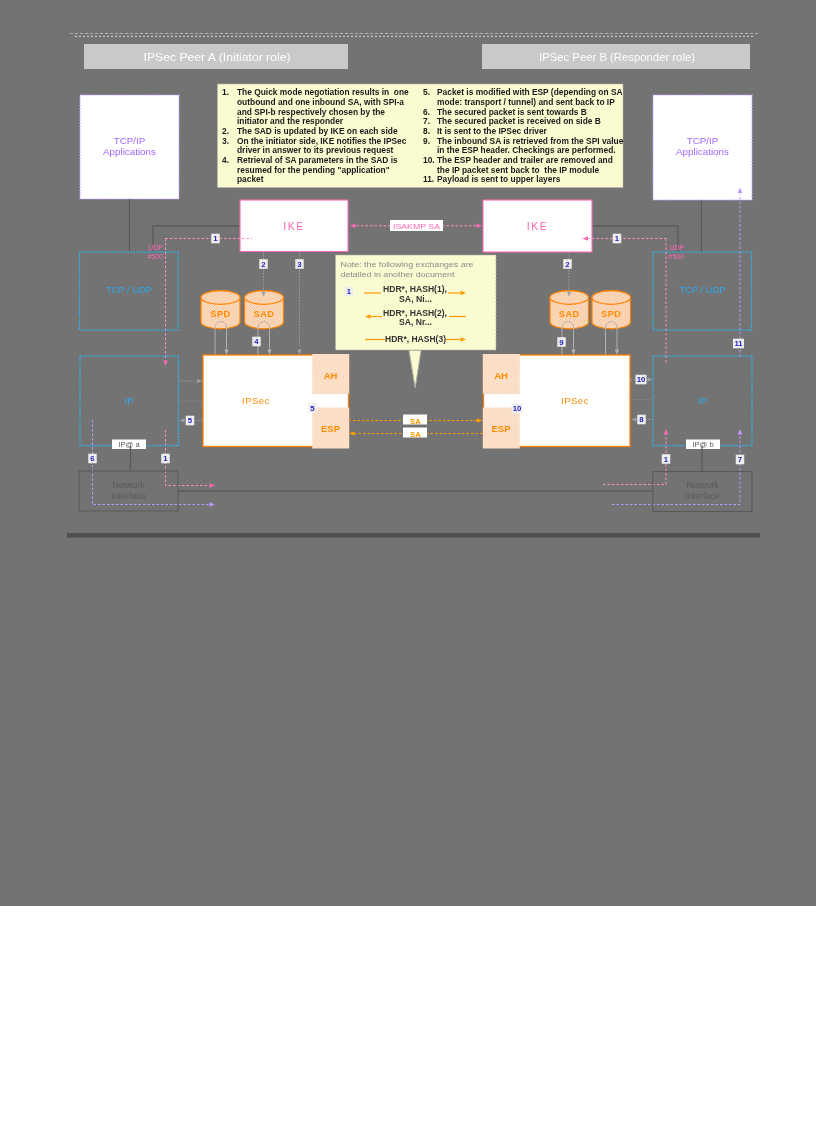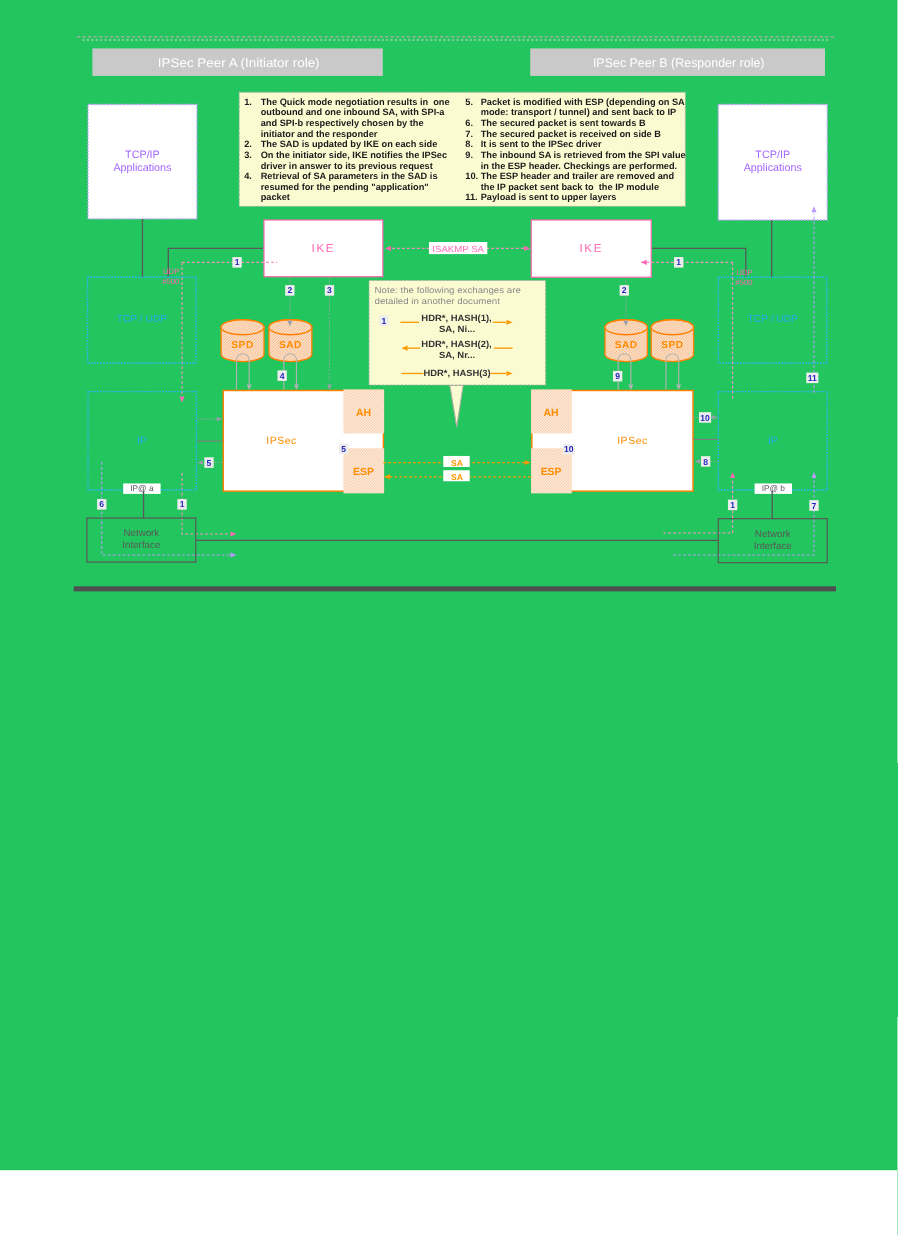--- a/index.html
+++ b/index.html
@@ -1,17 +1,17 @@
 <!DOCTYPE html>
 <html><head>
 <meta charset="utf-8">
 <title>IPSec</title>
 <style>
 html,body{margin:0;padding:0;background:#ffffff;}
-#page{position:relative;width:816px;height:1064px;background:#22c55e;overflow:hidden;font-family:"Liberation Sans", sans-serif;}
+#page{position:relative;width:816px;height:906px;background:#737373;overflow:hidden;font-family:"Liberation Sans", sans-serif;}
 </style>
 </head>
 <body>
 
 <div id="page">
 <svg width="816" height="1123" viewBox="0 0 816 1123">
 <defs>
 <pattern id="hatch" width="2.5" height="2.5" patternUnits="userSpaceOnUse">
 <rect width="2.5" height="2.5" fill="#fdeedd"></rect>
 <path d="M-0.6,0.6 L0.6,-0.6 M0,2.5 L2.5,0 M1.9,3.1 L3.1,1.9" stroke="#f5ae81" stroke-width="0.6"></path>

